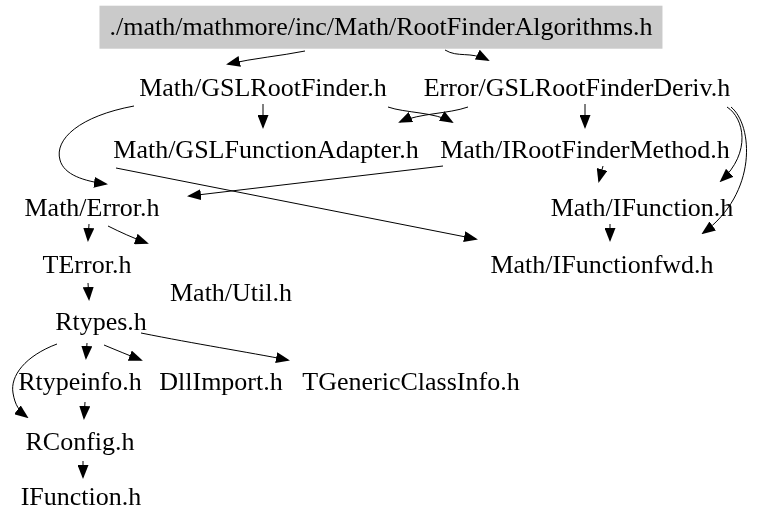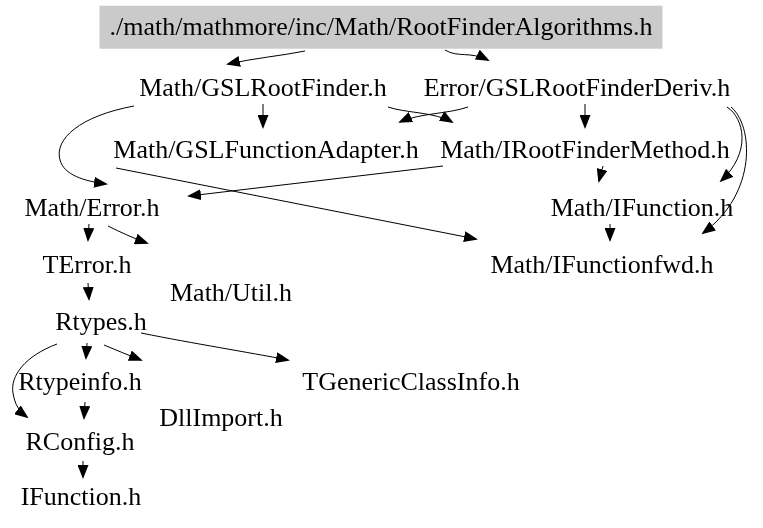--- a/index.html
+++ b/index.html
@@ -76,18 +76,18 @@
       <div class="node" style="left: 577px; top: 88px;">Error/GSLRootFinderDeriv.h</div>
       <div class="node" style="left: 260px; top: 150px; margin-left: 6px;">Math/GSLFunctionAdapter.h</div>
       <div class="node" style="left: 585px; top: 150px;">Math/IRootFinderMethod.h</div>
       <div class="node" style="left: 92px; top: 208px;">Math/Error.h</div>
       <div class="node" style="left: 642px; top: 208px;">Math/IFunction.h</div>
       <div class="node" style="left: 87px; top: 265px;">TError.h</div>
       <div class="node" style="left: 231px; top: 265px; margin-top: 28px;">Math/Util.h</div>
       <div class="node" style="left: 602px; top: 265px;">Math/IFunctionfwd.h</div>
       <div class="node" style="left: 101px; top: 322px;">Rtypes.h</div>
       <div class="node" style="left: 80px; top: 382px;">Rtypeinfo.h</div>
-      <div class="node" style="left: 221px; top: 382px; margin-top: 36px;">DllImport.h</div>
+      <div class="node" style="left: 221px; top: 382px;">DllImport.h</div>
       <div class="node" style="left: 411px; top: 382px;">TGenericClassInfo.h</div>
       <div class="node" style="left: 80px; top: 442px;">RConfig.h</div>
       <div class="node" style="left: 81px; top: 497px;">IFunction.h</div>
     </div>
 </div>
 
 </body></html>

